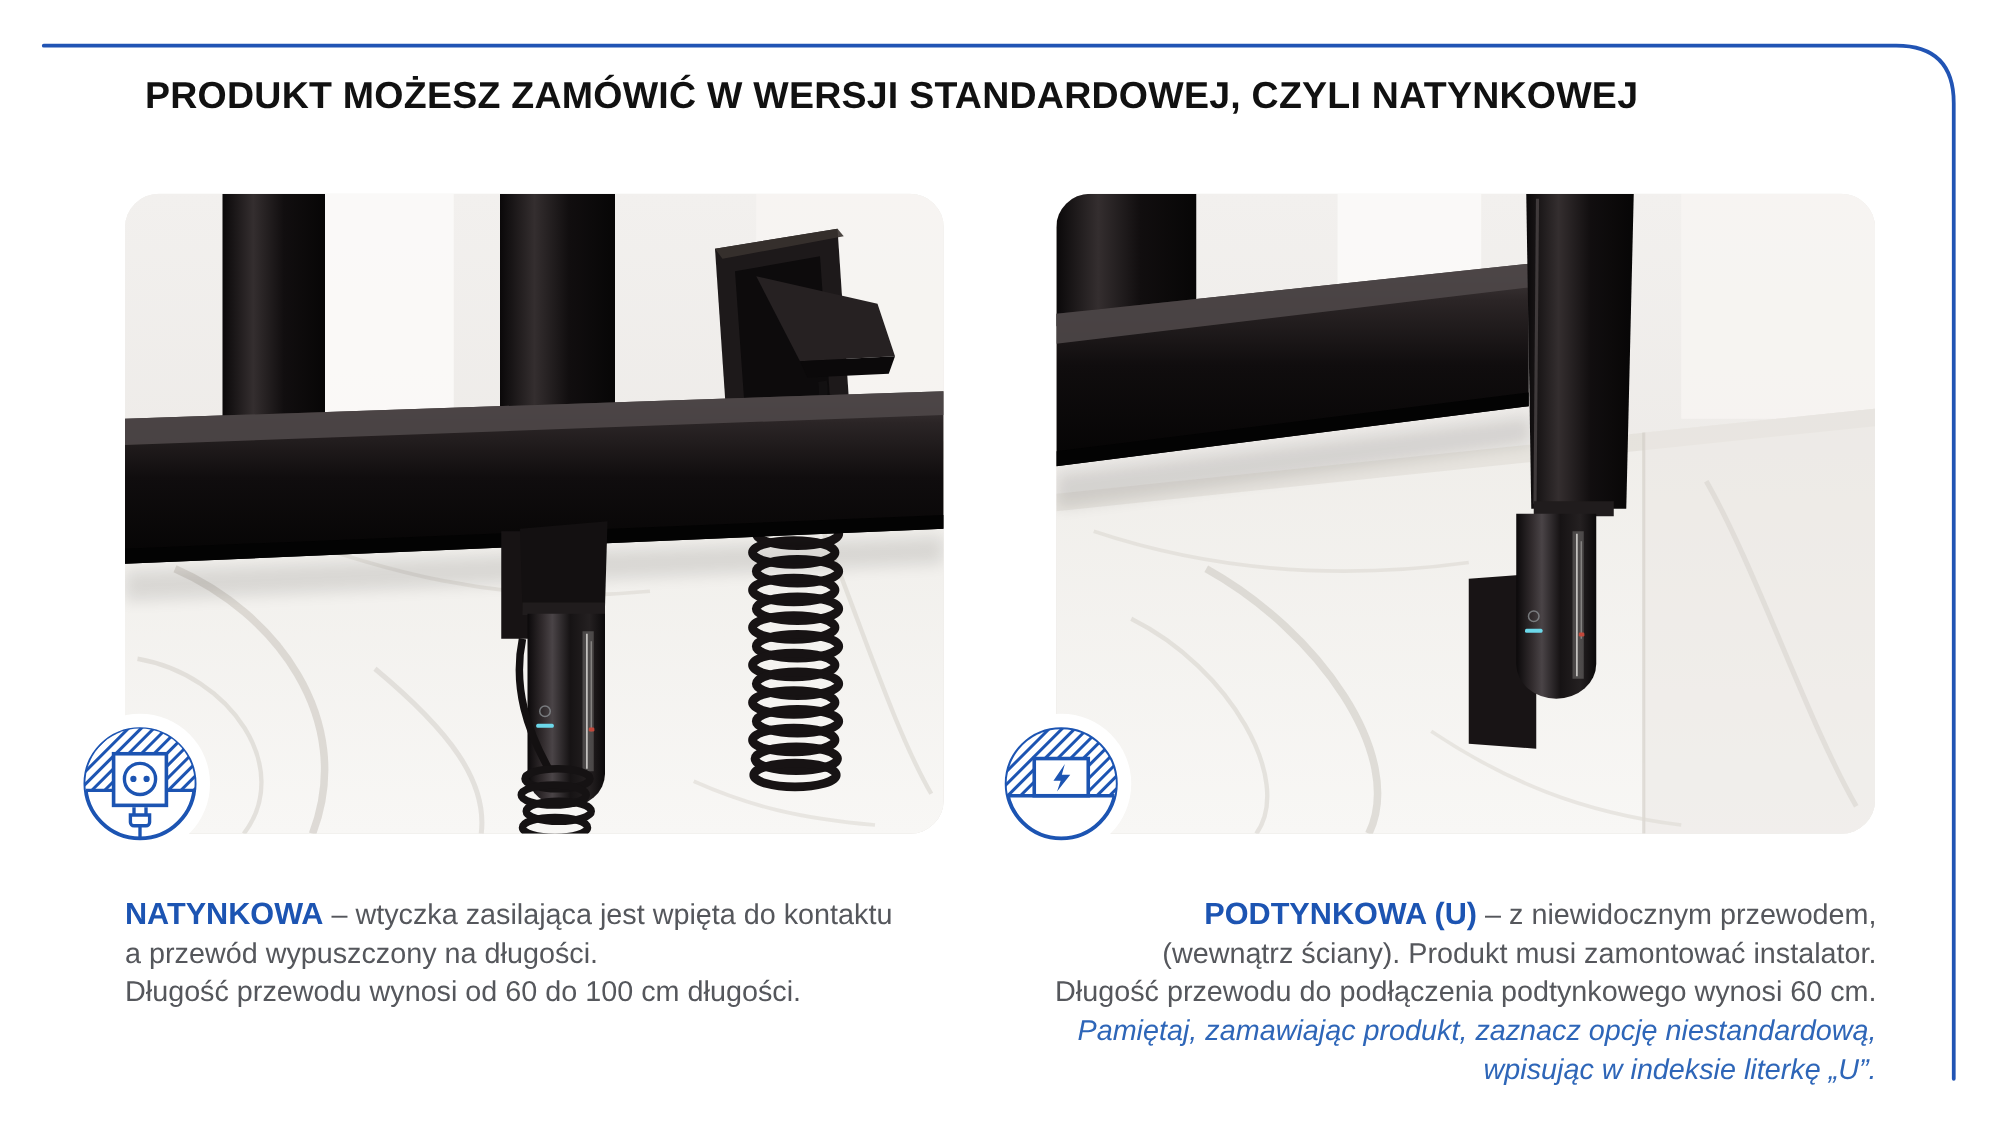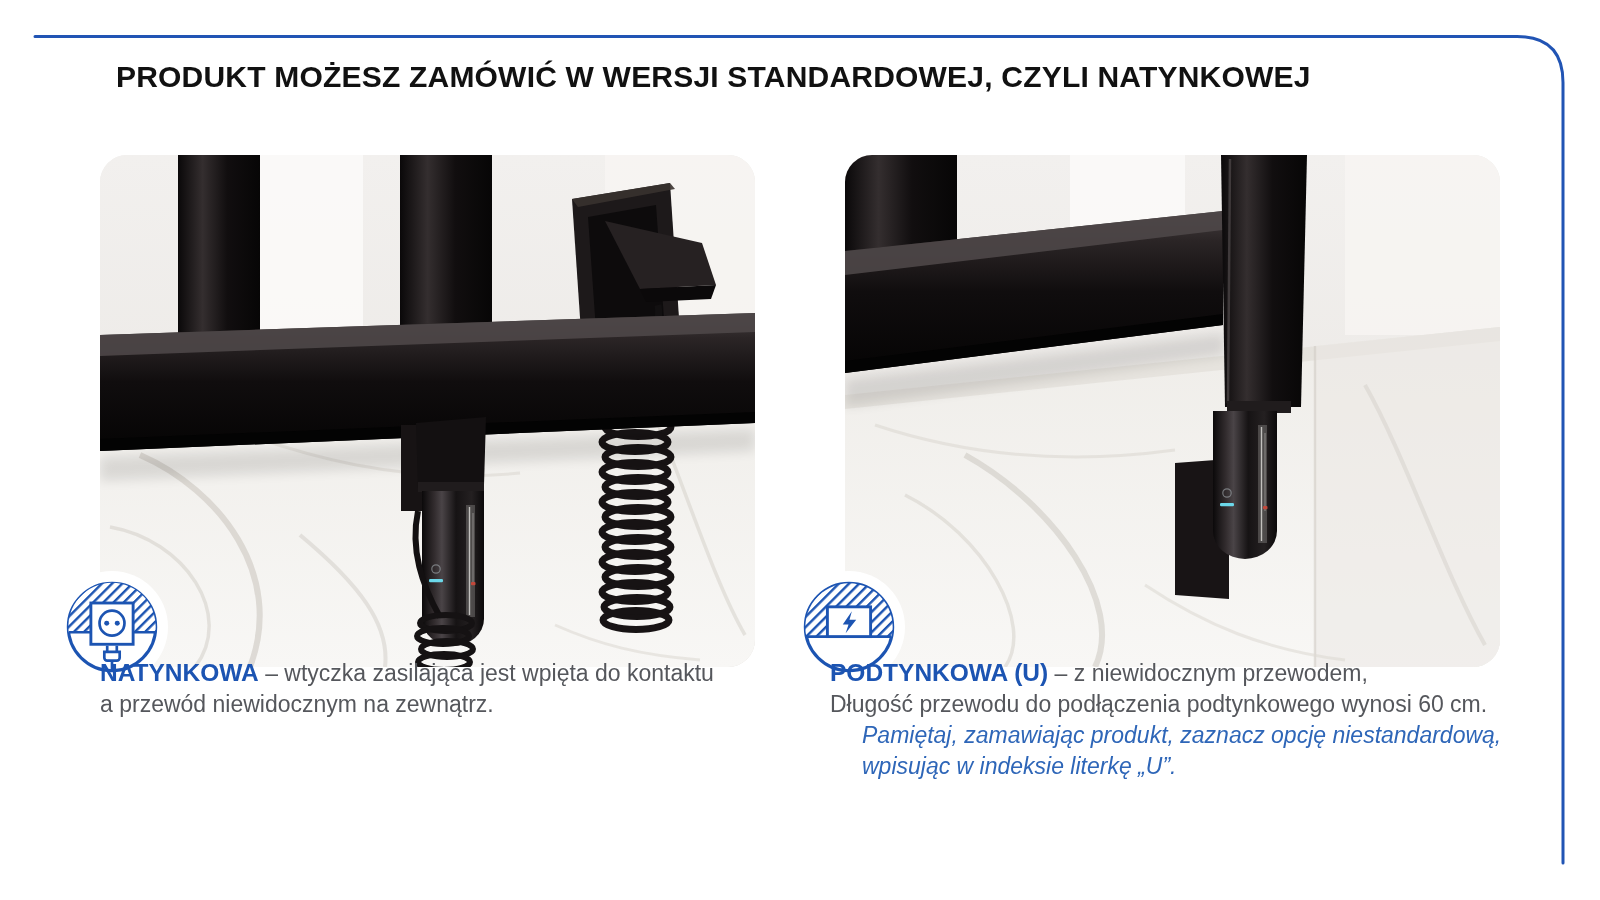--- a/index.html
+++ b/index.html
@@ -10,23 +10,23 @@
            font-size:30px;font-weight:bold;line-height:39px;letter-spacing:.2px;white-space:nowrap;}
   .photo{position:absolute;top:155px;width:655px;height:512px;border-radius:27px;overflow:hidden;background:#efedea;}
   .photo svg{display:block;width:100%;height:100%;}
   .photo-left{left:100px;}
   .photo-right{left:845px;}
   .badge{position:absolute;top:579px;width:96px;height:96px;border-radius:50%;background:#fff;
          box-shadow:0 0 0 8px #fff;color:var(--accent,#1c54b2);}
   .badge-left{left:64px;}
   .badge-right{left:801px;}
   .badge svg{display:block;width:96px;height:96px;}
-  .caption{position:absolute;top:657px;color:var(--body_text,#55575c);font-size:23px;line-height:31px;white-space:nowrap;}
+  .caption{position:absolute;top:716px;color:var(--body_text,#55575c);font-size:23px;line-height:31px;white-space:nowrap;}
   .caption-left{left:100px;}
-  .caption-right{left:830px;}
+  .caption-right{left:830px;text-align:right;}
   .lead{color:var(--accent,#1c54b2);font-weight:bold;font-size:24.5px;}
   .note{color:var(--note,#2e66b8);font-style:italic;margin-left:32px;}
 </style>
 </head>
 <body>
 
 <div class="page">
 
   <svg class="frame" width="1600" height="900" aria-hidden="true">
     <path d="M 35 36.5 H 1517 Q 1563 36.5 1563 82.5 V 863" fill="none" stroke="currentColor" stroke-width="3" stroke-linecap="round"></path>
@@ -216,23 +216,25 @@
       <circle cx="50" cy="50" r="45.5" fill="#fff" stroke="currentColor" stroke-width="3.2"></circle>
       <path d="M5.6,60 A45.5,45.5 0 1 1 94.4,60 Z" fill="url(#hatch)"></path>
       <line x1="5.6" y1="60" x2="94.4" y2="60" stroke="currentColor" stroke-width="2.8"></line>
       <rect x="27.5" y="29" width="45" height="31" fill="#fff" stroke="currentColor" stroke-width="3"></rect>
       <polygon points="53,33.5 43.5,47.5 49.5,47.5 46.5,56.5 57.5,42.5 50.5,42.5" fill="currentColor"></polygon>
     </svg>
   </div>
 
   <div class="caption caption-left">
     <div><span class="lead">NATYNKOWA</span><span> – wtyczka zasilająca jest wpięta do kontaktu</span></div>
-    <div>a przewód niewidocznym na zewnątrz.</div>
+    <div>a przewód wypuszczony na długości.</div>
+    <div>Długość przewodu wynosi od 60 do 100 cm długości.</div>
   </div>
 
   <div class="caption caption-right">
     <div><span class="lead">PODTYNKOWA (U)</span><span> – z niewidocznym przewodem,</span></div>
+    <div>(wewnątrz ściany). Produkt musi zamontować instalator.</div>
     <div>Długość przewodu do podłączenia podtynkowego wynosi 60 cm.</div>
     <div class="note">Pamiętaj, zamawiając produkt, zaznacz opcję niestandardową,</div>
     <div class="note">wpisując w indeksie literkę „U”.</div>
   </div>
 
 </div>
 
 </body></html>

